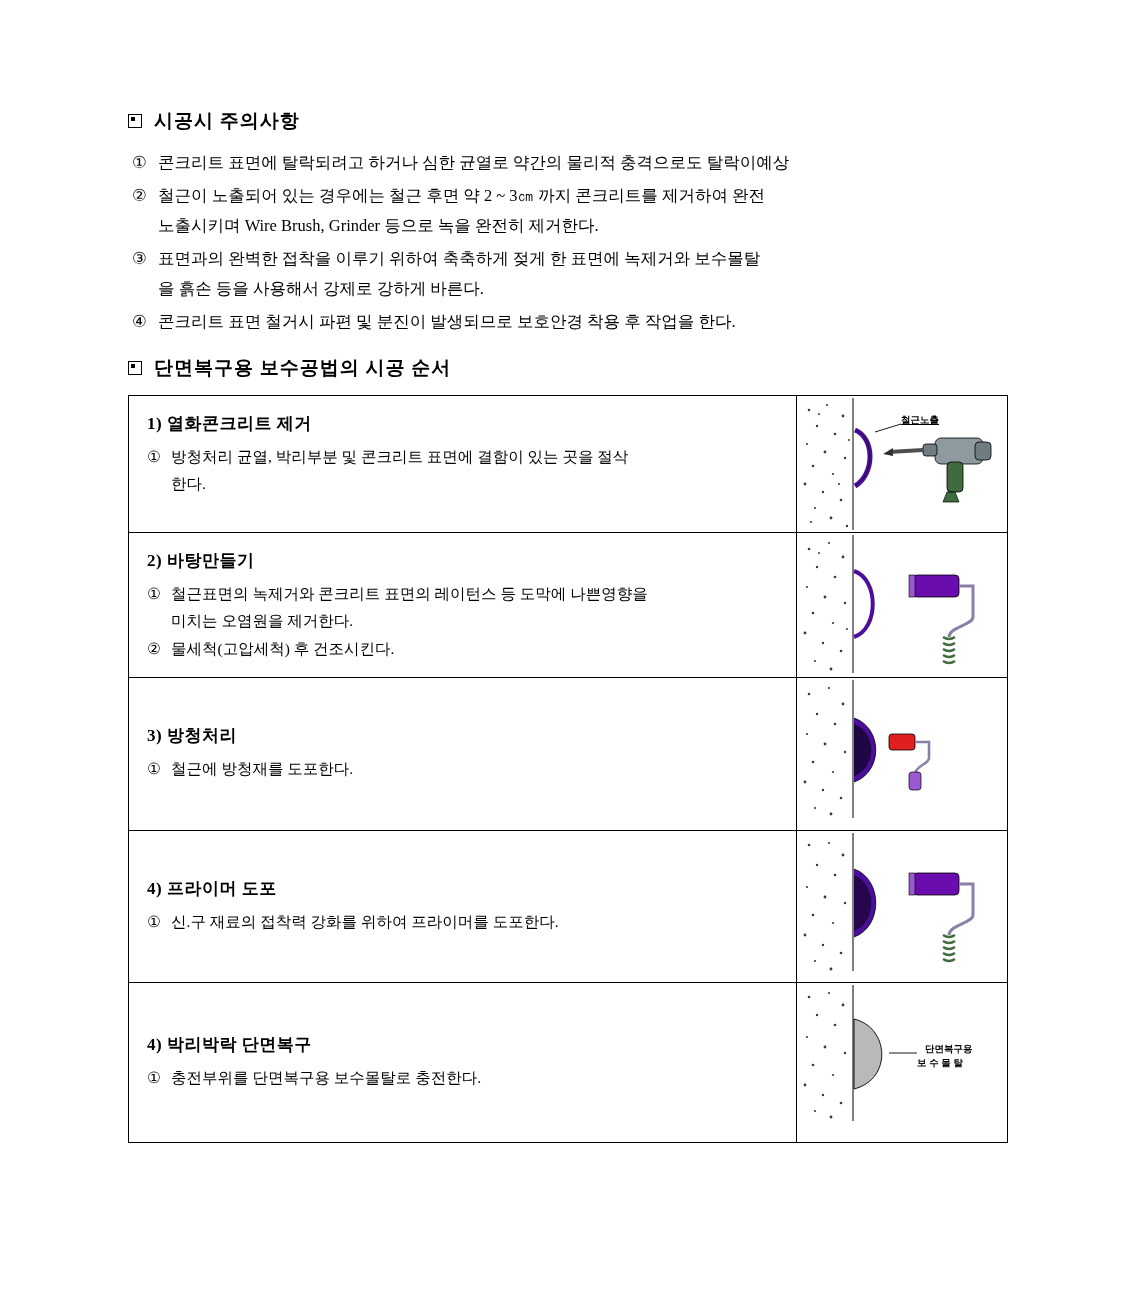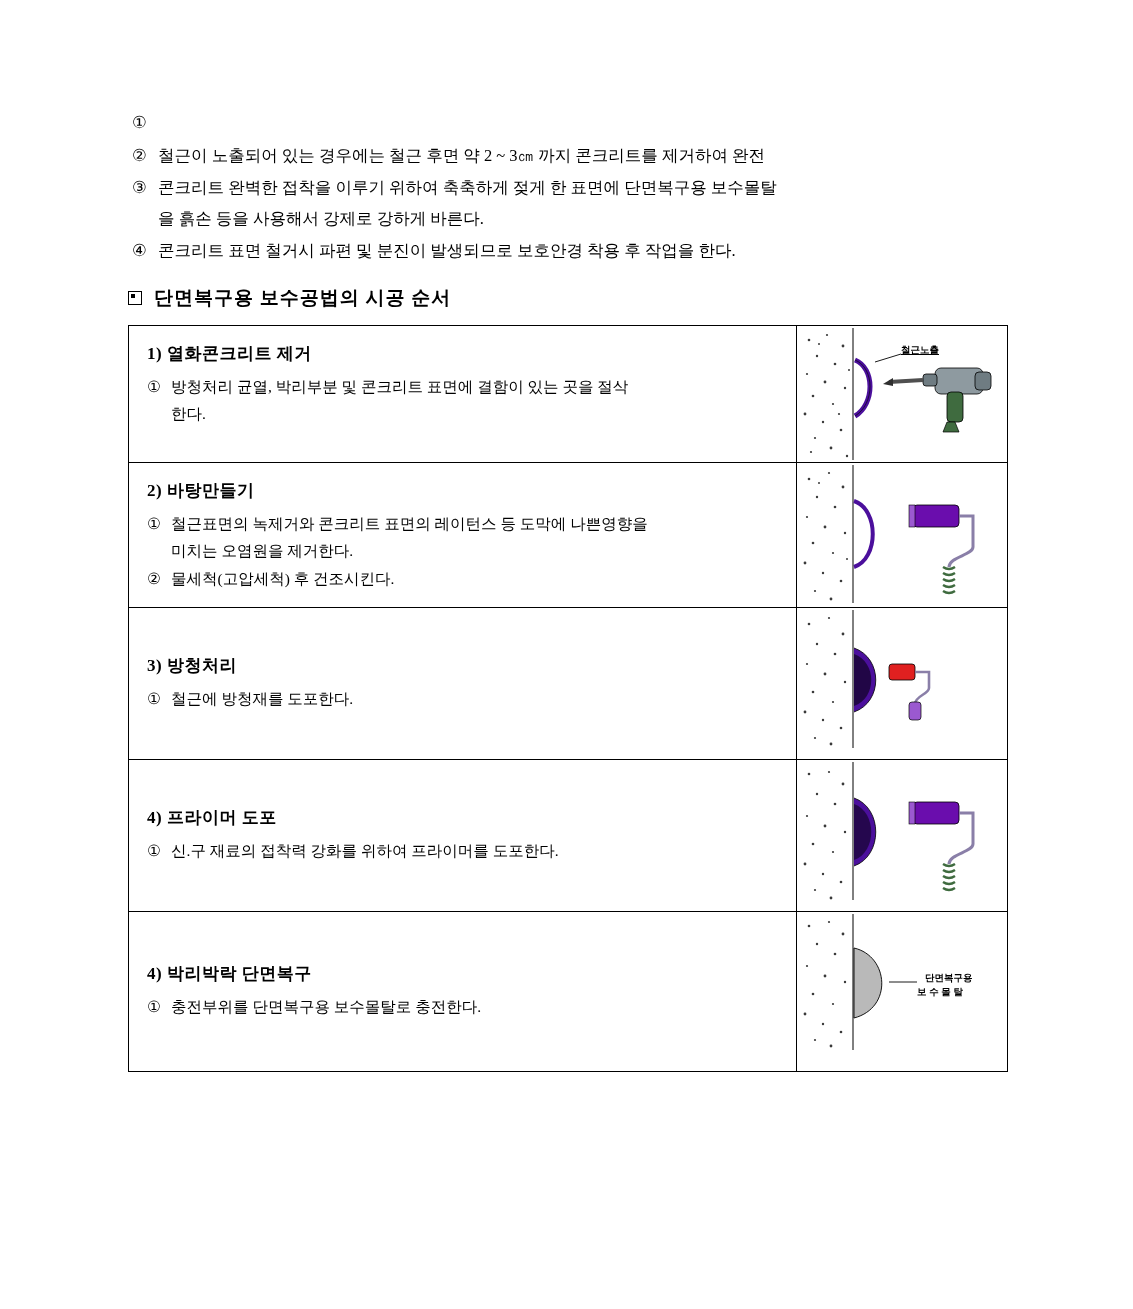--- a/index.html
+++ b/index.html
@@ -137,37 +137,43 @@
     line-height: 1.25;
     white-space: nowrap;
   }
 </style>
 </head>
 <body>
 
 <div class="page">
   <div class="content">
 
+    <div class="section-heading">
+      <span class="sq-marker"></span>
+      <span class="heading-text">시공시 주의사항</span>
+    </div>
 
     <ul class="note-list">
       <li class="note-item">
         <span class="note-num">①</span>
         <span class="note-body">
+          <span>콘크리트 표면에 탈락되려고 하거나 심한 균열로 약간의 물리적 충격으로도 탈락이예상</span>
         </span>
       </li>
       <li class="note-item">
         <span class="note-num">②</span>
         <span class="note-body">
           <span>철근이 노출되어 있는 경우에는 철근 후면 약 2 ~ 3㎝ 까지 콘크리트를 제거하여 완전</span>
+          <span class="indent-line">노출시키며 Wire Brush, Grinder 등으로 녹을 완전히 제거한다.</span>
         </span>
       </li>
       <li class="note-item">
         <span class="note-num">③</span>
         <span class="note-body">
-          <span>콘크리트 완벽한 접착을 이루기 위하여 축축하게 젖게 한 표면에 단면복구용 보수몰탈</span>
+          <span>표면과의 완벽한 접착을 이루기 위하여 축축하게 젖게 한 표면에 녹제거와 보수몰탈</span>
           <span class="indent-line">을 흙손 등을 사용해서 강제로 강하게 바른다.</span>
         </span>
       </li>
       <li class="note-item">
         <span class="note-num">④</span>
         <span class="note-body">
           <span>콘크리트 표면 철거시 파편 및 분진이 발생되므로 보호안경 착용 후 작업을 한다.</span>
         </span>
       </li>
     </ul>

